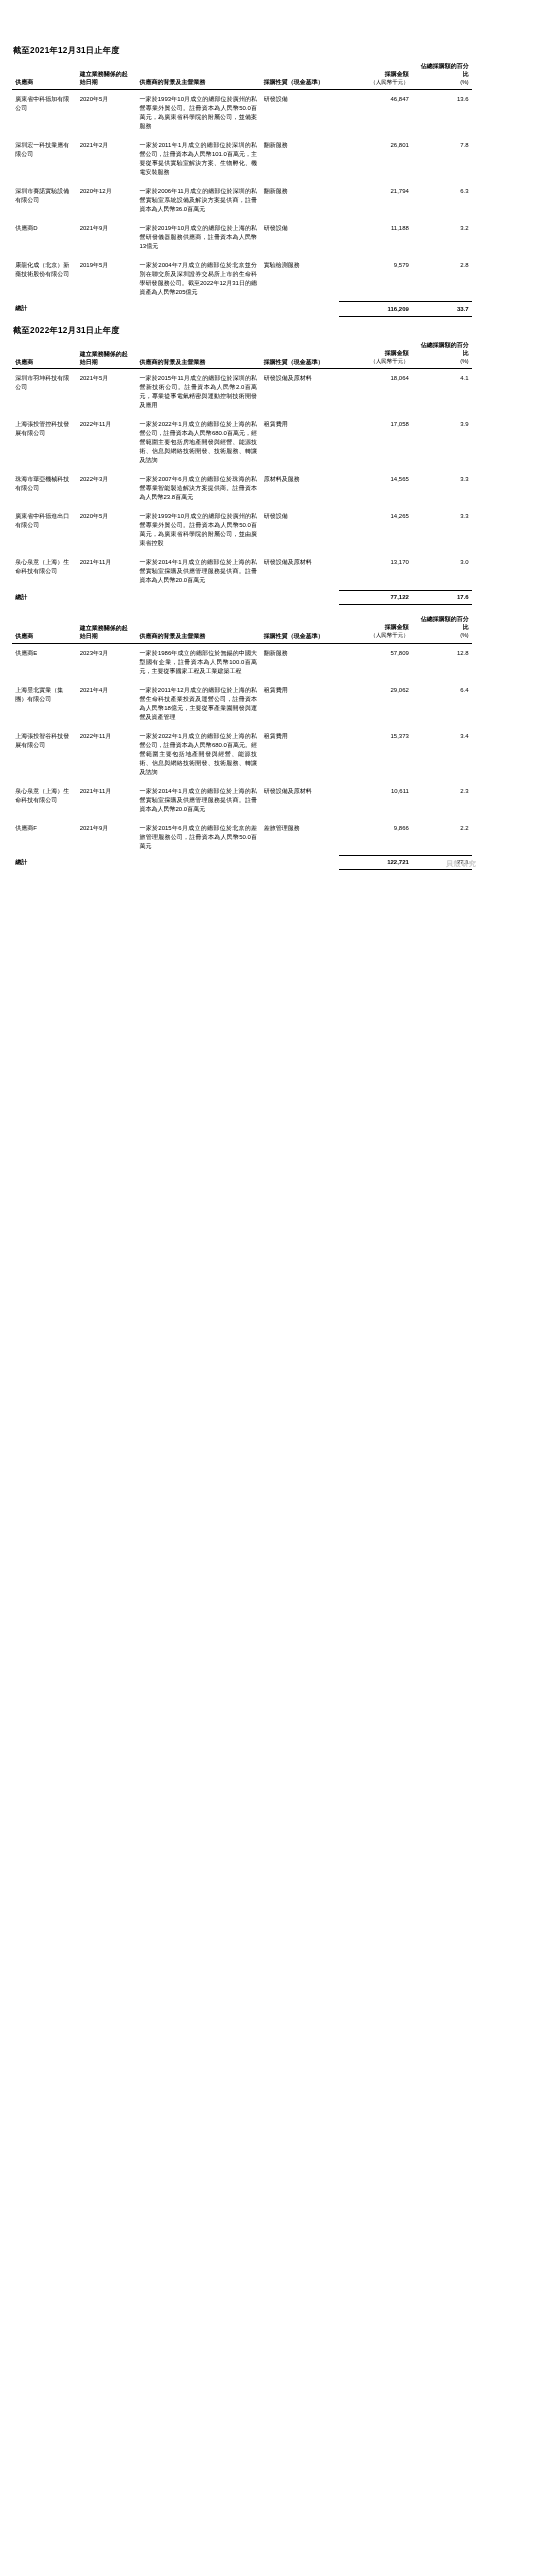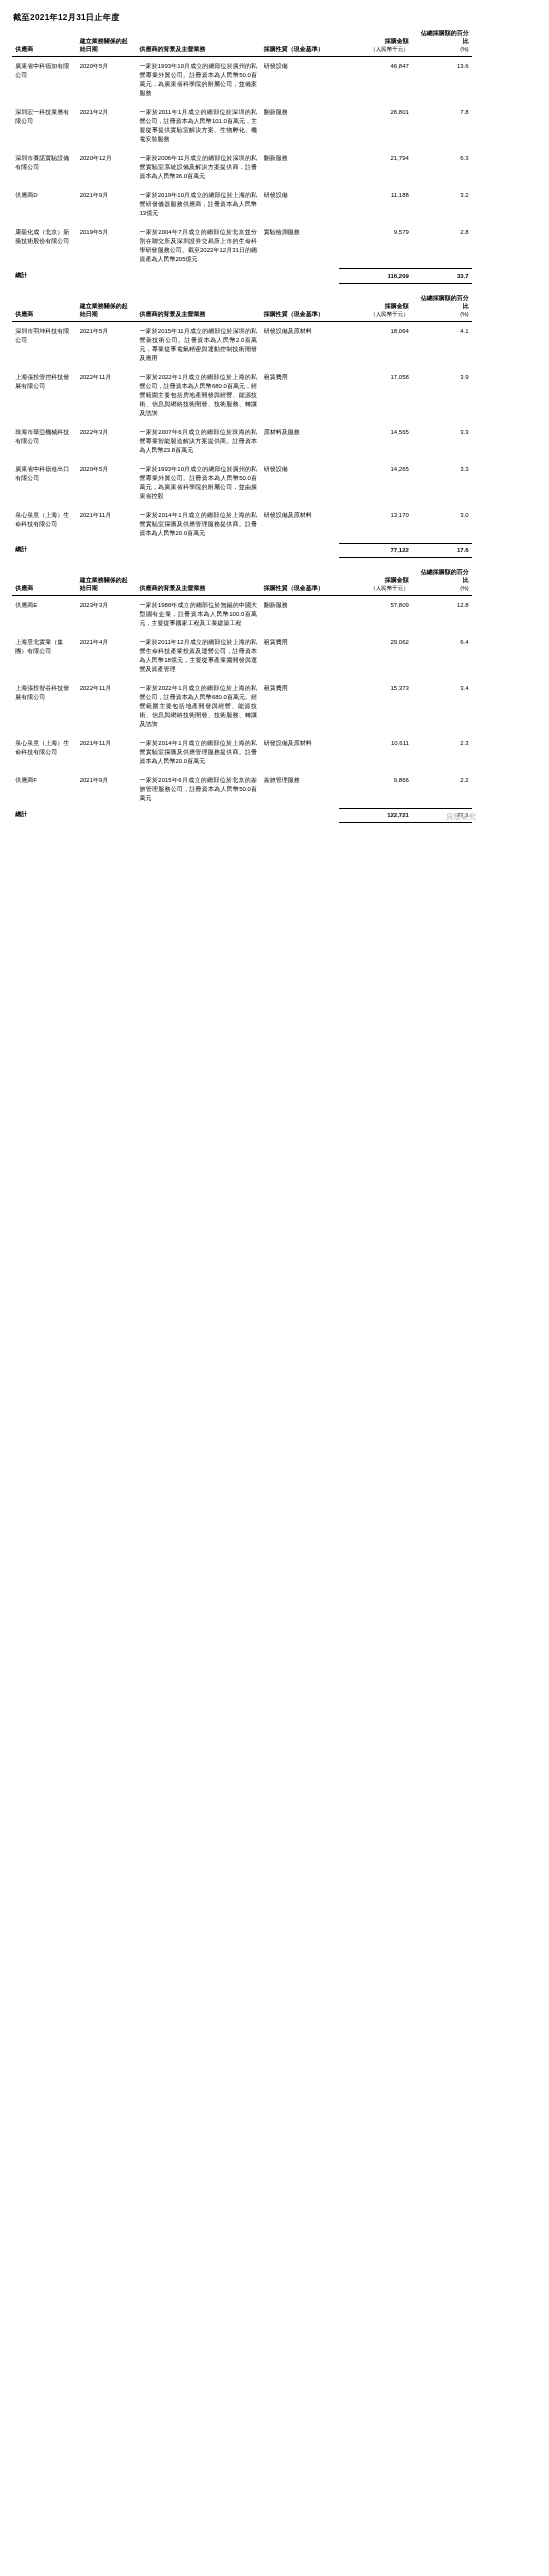--- a/index.html
+++ b/index.html
@@ -1,21 +1,21 @@
 <!DOCTYPE html>
 <html style="font-size:8.8px"><head>
 <meta charset="utf-8">
 <style>
   html,body{margin:0;padding:0;background:#ffffff;}
   body{
     font-family:"Liberation Sans", sans-serif;
     color:#000;
     width:550px;
   }
-  .page{width:484px;padding:0 0 11px 0;box-sizing:border-box;}
+  .page{width:484px;padding:0 0 11px 0;box-sizing:border-box;margin-top:33px;}
   .section{margin:0 0 7.7px 0;padding:0 12px;}
   .section-title{
     font-size:8.2px;
     font-weight:bold;
     letter-spacing:0.3px;
     margin:7.7px 0 3.3px 1.1px;
   }
   table.sup{
     width:100%;
     border-collapse:collapse;
@@ -156,20 +156,21 @@
               <td class="lbl"></td>
               <td class="lbl"></td>
               <td class="lbl"></td>
               <td class="num">116,209</td>
               <td class="num">33.7</td>
             </tr>
           </tbody>
         </table>
       </div>
       <div class="section">
+        <div class="section-title">截至2022年12月31日止年度</div>
         <table class="sup">
           <colgroup>
             <col class="c0">
             <col class="c1">
             <col class="c2">
             <col class="c3">
             <col class="c4">
             <col class="c5">
           </colgroup>
           <thead>

